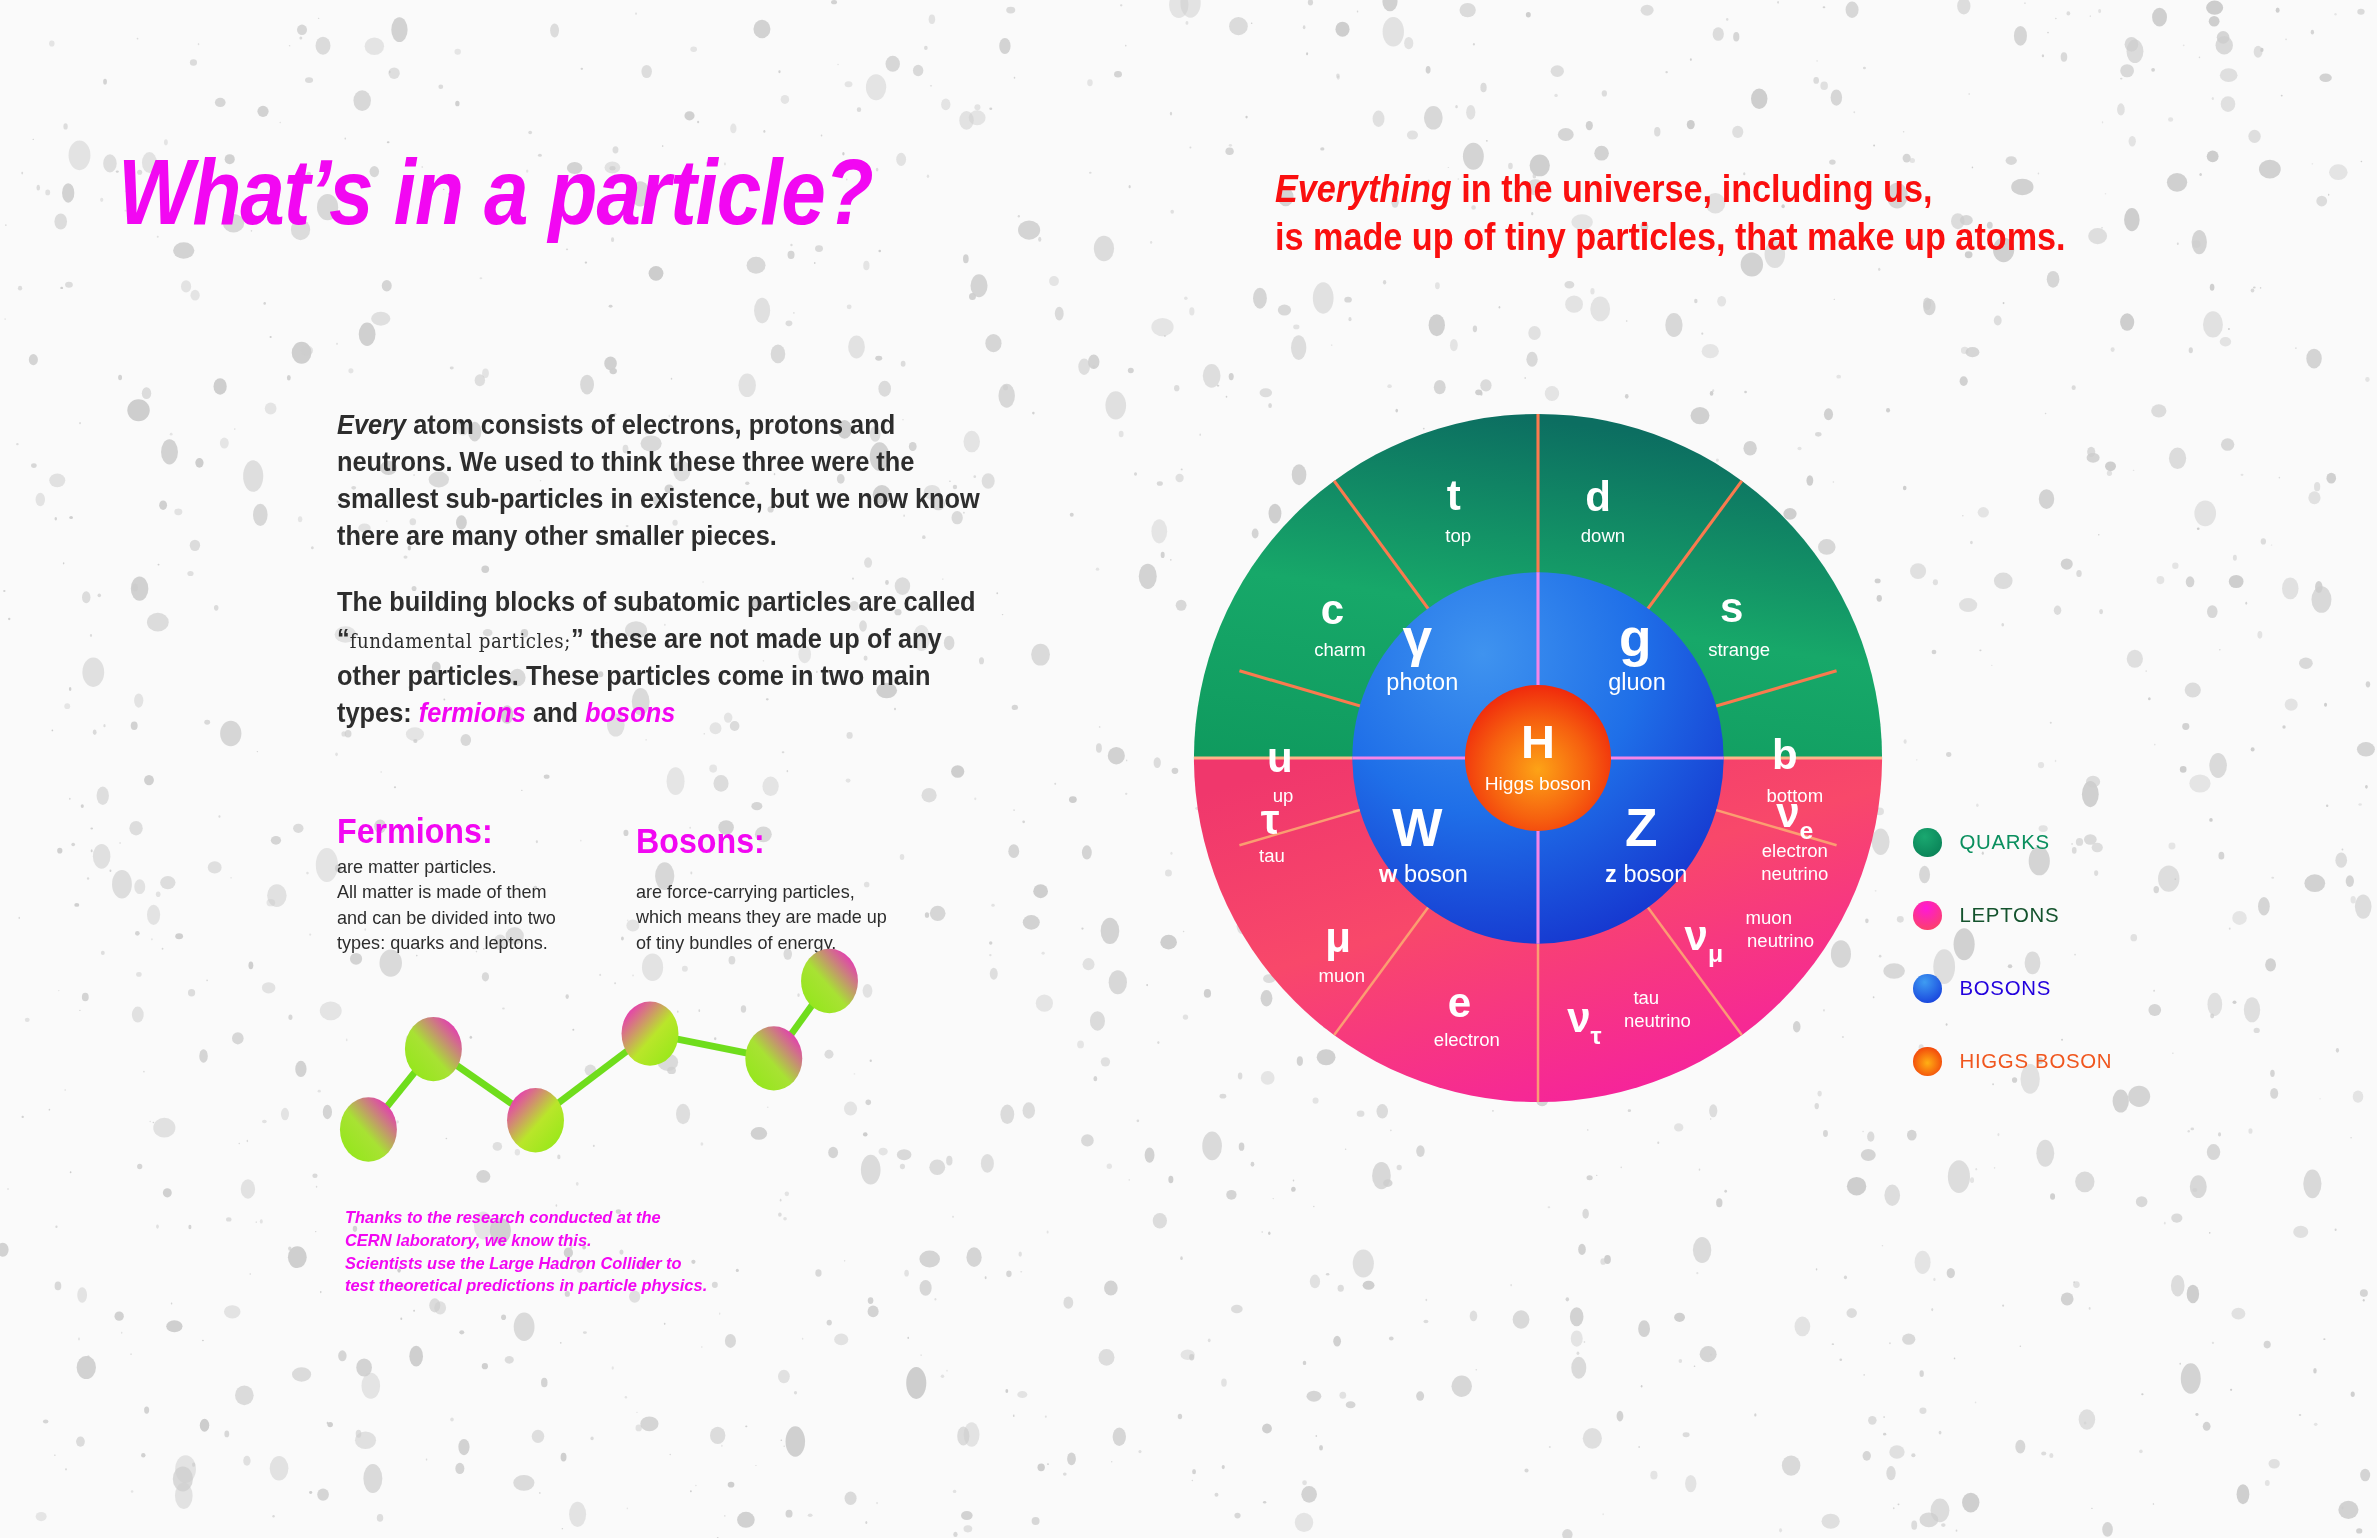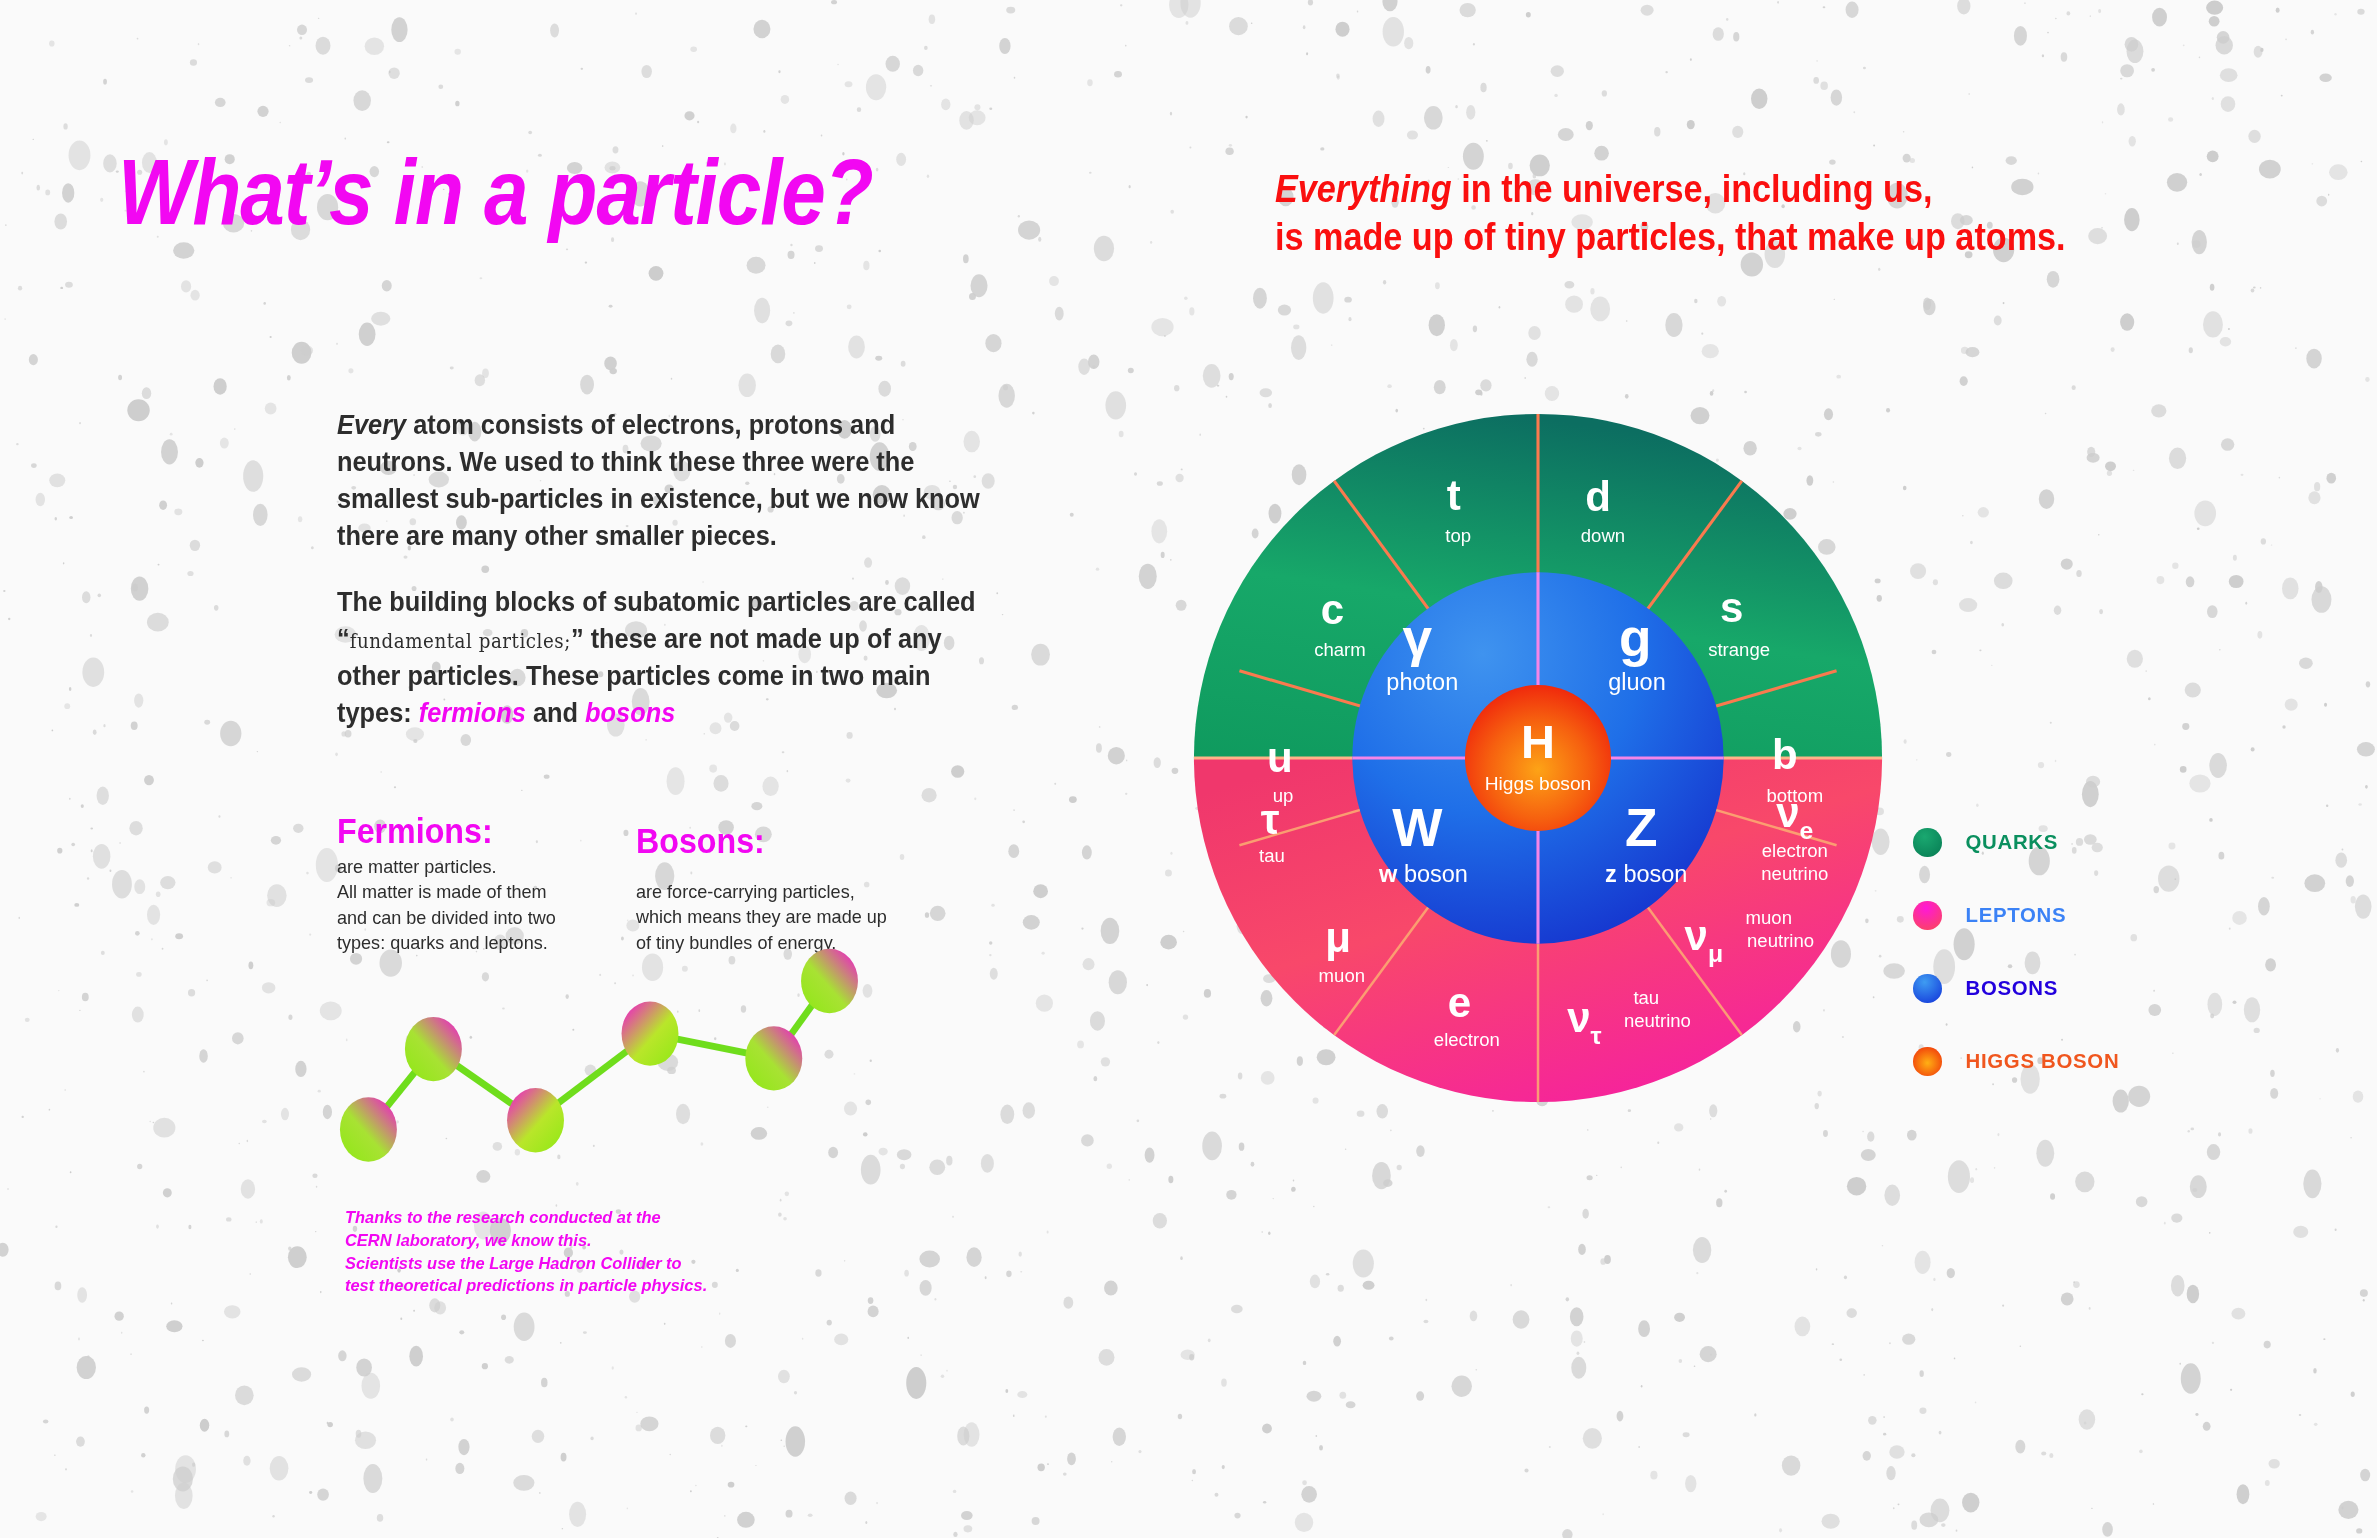--- a/index.html
+++ b/index.html
@@ -80,21 +80,21 @@
   .bsym{font-size:86px;font-weight:bold;}
   .bnm{font-size:38px;font-weight:normal;}
   .hsym{font-size:76px;font-weight:bold;}
   .hnm{font-size:31px;font-weight:normal;}
 
   
   #legend{left:1913px;top:830px;}
   .leg-row{display:flex;align-items:center;height:25px;margin-bottom:48px;}
   .leg-dot{width:28.5px;height:28.5px;border-radius:50%;flex:0 0 auto;}
   .leg-label{
-    margin-left:24px;font-size:20.4px;font-weight:bold;letter-spacing:0.7px;
+    margin-left:18px;font-size:20.4px;font-weight:normal;letter-spacing:0.7px;
   }
 </style>
 </head>
 <body>
 
 <svg id="speckles" width="2377" height="1539" viewBox="0 0 3840 2485">
     <ellipse cx="3352.2" cy="1541.6" rx="1.21" ry="1.29" fill="#cdcdcd" opacity="0.82"></ellipse>
     <ellipse cx="3011.9" cy="109.1" rx="2.38" ry="2.06" fill="#cdcdcd" opacity="0.71"></ellipse>
     <ellipse cx="1034.3" cy="312.5" rx="15.42" ry="20.38" fill="#cdcdcd" opacity="0.76"></ellipse>
     <ellipse cx="953.7" cy="1728.2" rx="9.20" ry="9.09" fill="#cdcdcd" opacity="0.63"></ellipse>
@@ -1796,21 +1796,21 @@
   </g>
 </svg>
 
 <div class="layer" id="legend">
   <div class="leg-row">
     <span class="leg-dot" id="dot0" style="background: radial-gradient(circle at 40% 30%, rgb(26, 168, 112), rgb(6, 122, 82));"></span>
     <span class="leg-label" id="lab0" style="color: rgb(10, 143, 94);">QUARKS</span>
   </div>
   <div class="leg-row">
     <span class="leg-dot" id="dot1" style="background: radial-gradient(circle at 45% 25%, rgb(255, 24, 216), rgb(250, 74, 82));"></span>
-    <span class="leg-label" id="lab1" style="color: #3b82f6;">LEPTONS</span>
+    <span class="leg-label" id="lab1" style="color: #14532d;">LEPTONS</span>
   </div>
   <div class="leg-row">
     <span class="leg-dot" id="dot2" style="background: radial-gradient(circle at 40% 28%, rgb(62, 156, 242), rgb(16, 48, 216));"></span>
     <span class="leg-label" id="lab2" style="color: rgb(34, 0, 221);">BOSONS</span>
   </div>
   <div class="leg-row">
     <span class="leg-dot" id="dot3" style="background: radial-gradient(circle at 50% 55%, rgb(255, 176, 19), rgb(238, 36, 9));"></span>
     <span class="leg-label" id="lab3" style="color: rgb(240, 86, 30);">HIGGS BOSON</span>
   </div>
 </div>

